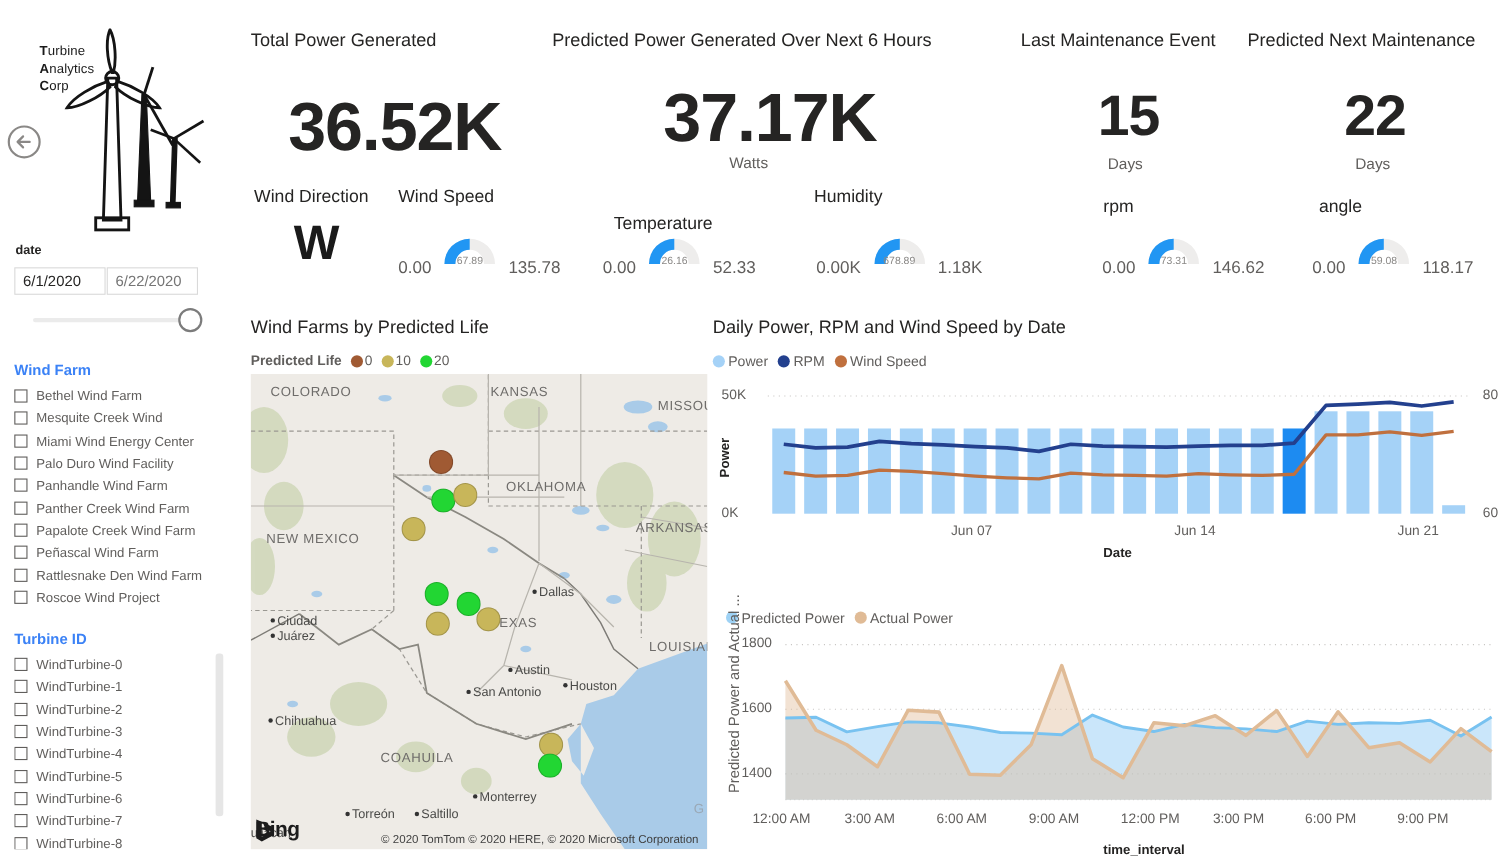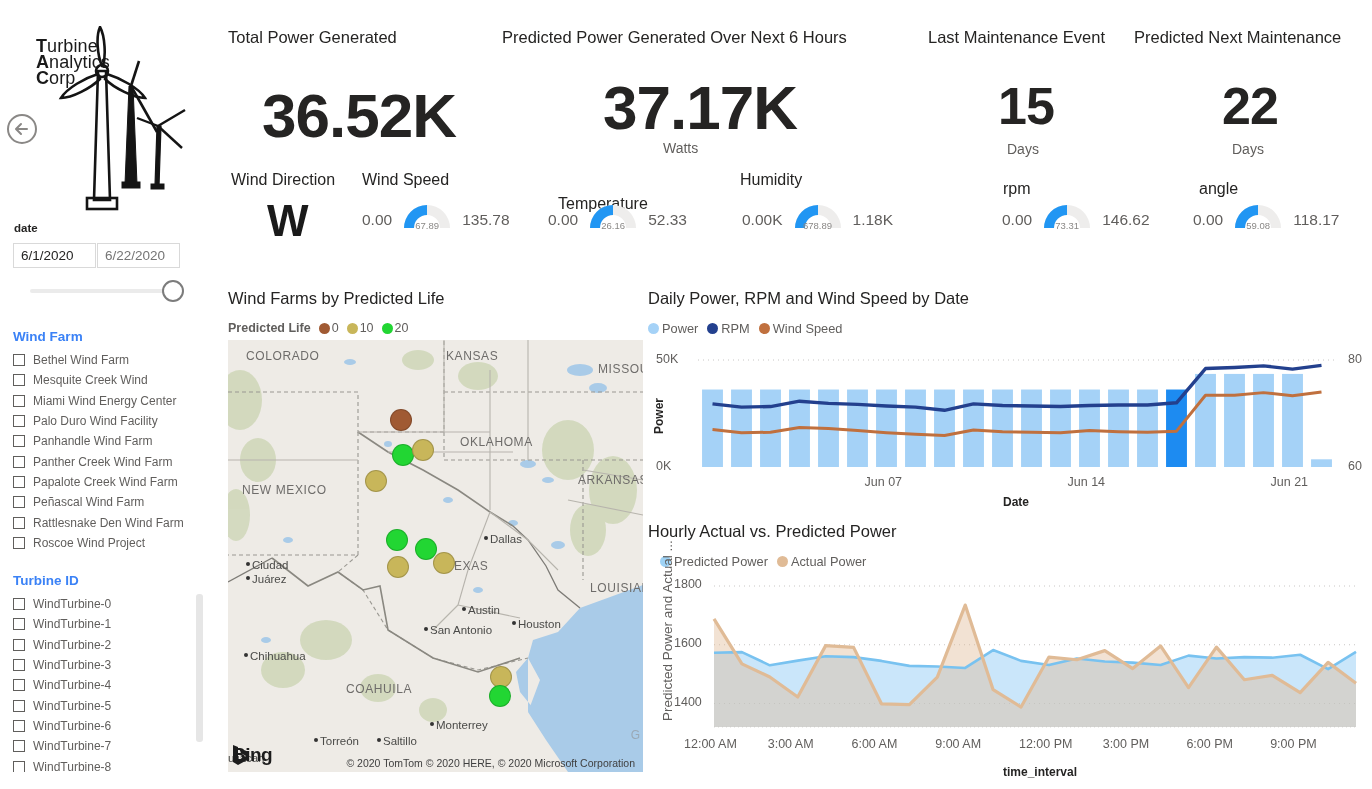--- a/index.html
+++ b/index.html
@@ -10,21 +10,21 @@
     color: #252423;
     overflow: hidden;
   }
   #app { position: relative; width: 1372px; height: 789px; }
 
   
   #sidebar { position: absolute; left: 0; top: 0; width: 222px; height: 789px; background: #fff; }
   #logo-block { position: absolute; left: 0; top: 8px; width: 222px; height: 205px; }
   #logo-text {
     position: absolute; left: 36px; top: 30px;
-    font-size: 18px; line-height: 16px; font-weight: 400; color: #1a1a1a;
+    font-size: 12px; line-height: 16px; font-weight: 400; color: #1a1a1a;
     letter-spacing: .1px;
   }
   #logo-text b { font-weight: 700; }
   #back-circle { position: absolute; left: 6px; top: 105px; width: 32px; height: 32px; }
   #turbine-art { position: absolute; left: 55px; top: 18px; width: 150px; height: 195px; }
 
   #date-label { position: absolute; left: 14px; top: 222px; font-size: 11.5px; font-weight: 700; }
   .date-box {
     position: absolute; top: 243px; width: 83px; height: 25px;
     border: 1px solid #d9d9d9; background: #fff;
@@ -58,21 +58,21 @@
 
   
   .kpi-title { position: absolute; font-size: 16.5px; font-weight: 400; color: #252423; white-space: nowrap; }
   .kpi-big { position: absolute; font-weight: 700; color: #252423; white-space: nowrap; letter-spacing: -1px; }
   .kpi-unit { position: absolute; font-size: 14px; color: #605e5c; white-space: nowrap; }
 
   
   .gauge-title { position: absolute; font-size: 16px; font-weight: 400; color: #252423; white-space: nowrap; }
   .gauge-wrap { position: absolute; display: flex; align-items: flex-end; }
   .gauge-min, .gauge-max { font-size: 15.5px; color: #605e5c; white-space: nowrap; padding-bottom: 2px; }
-  .gauge-svg-holder { position: relative; width: 62px; height: 36px; margin: 0 4px; }
+  .gauge-svg-holder { position: relative; width: 62px; height: 36px; margin: 12px 4px; }
   .gauge-val {
     position: absolute; left: 0; bottom: 0; width: 62px; text-align: center;
     font-size: 9.5px; color: #8a8886;
   }
   .wd-letter { position: absolute; font-size: 44px; font-weight: 700; color: #1a1a1a; }
 
   
   .viz-title { position: absolute; font-size: 16.5px; font-weight: 400; color: #252423; white-space: nowrap; }
 
   
@@ -491,21 +491,20 @@
         <rect x="518.06" y="49.53" width="20.88" height="77.47" fill="#1d8bf1"></rect>
         <rect x="547.06" y="33.91" width="20.88" height="93.09" fill="#a5d2f7"></rect>
         <rect x="576.06" y="33.91" width="20.88" height="93.09" fill="#a5d2f7"></rect>
         <rect x="605.06" y="33.91" width="20.88" height="93.09" fill="#a5d2f7"></rect>
         <rect x="634.06" y="33.91" width="20.88" height="93.09" fill="#a5d2f7"></rect>
         <rect x="663.06" y="119.30" width="20.88" height="7.70" fill="#a5d2f7"></rect>
         <path d="M64.50 89.55 L93.50 92.76 L122.50 92.22 L151.50 87.41 L180.50 88.48 L209.50 90.62 L238.50 92.76 L267.50 94.37 L296.50 95.43 L325.50 90.08 L354.50 91.69 L383.50 92.22 L412.50 92.76 L441.50 90.62 L470.50 91.69 L499.50 92.22 L528.50 91.15 L557.50 55.31 L586.50 55.31 L615.50 52.63 L644.50 55.85 L673.50 52.10" fill="none" stroke="#c0703e" stroke-width="3" stroke-linejoin="round"></path>
         <path d="M64.50 63.87 L93.50 67.08 L122.50 66.55 L151.50 61.20 L180.50 63.33 L209.50 64.40 L238.50 66.01 L267.50 67.08 L296.50 70.29 L325.50 63.87 L354.50 65.47 L383.50 66.01 L412.50 66.55 L441.50 65.47 L470.50 64.94 L499.50 64.94 L528.50 62.80 L557.50 28.56 L586.50 27.49 L615.50 25.88 L644.50 29.10 L673.50 25.35" fill="none" stroke="#23408e" stroke-width="3.4" stroke-linejoin="round"></path>
       </svg><div class="ax-tick" style="left: 8px; top: 12px;">50K</div><div class="ax-tick" style="left: 8px; top: 119px;">0K</div><div class="ax-tick" style="left: 700px; top: 12px;">80</div><div class="ax-tick" style="left: 700px; top: 119px;">60</div><div class="ax-tick" style="left: 216.5px; top: 135px;">Jun 07</div><div class="ax-tick" style="left: 419.5px; top: 135px;">Jun 14</div><div class="ax-tick" style="left: 622.5px; top: 135px;">Jun 21</div><div class="ax-name" style="left: 355px; top: 155px;">Date</div><div class="ax-name-v" style="left: 4px; top: 93.5px;">Power</div></div>
 
-  <div class="viz-title" style="left:648px; top:522px;">Hourly Actual vs. Predicted Power</div>
   <div id="hourly-legend" class="legend-row" style="left:660px; top:554px;">
       <span class="lg-item">
         <span class="lg-dot" style="background: rgb(158, 210, 245);"></span>
         <span class="lg-txt">Predicted Power</span>
       </span>
       <span class="lg-item">
         <span class="lg-dot" style="background: rgb(224, 187, 150);"></span>
         <span class="lg-txt">Actual Power</span>
       </span>
     </div>

